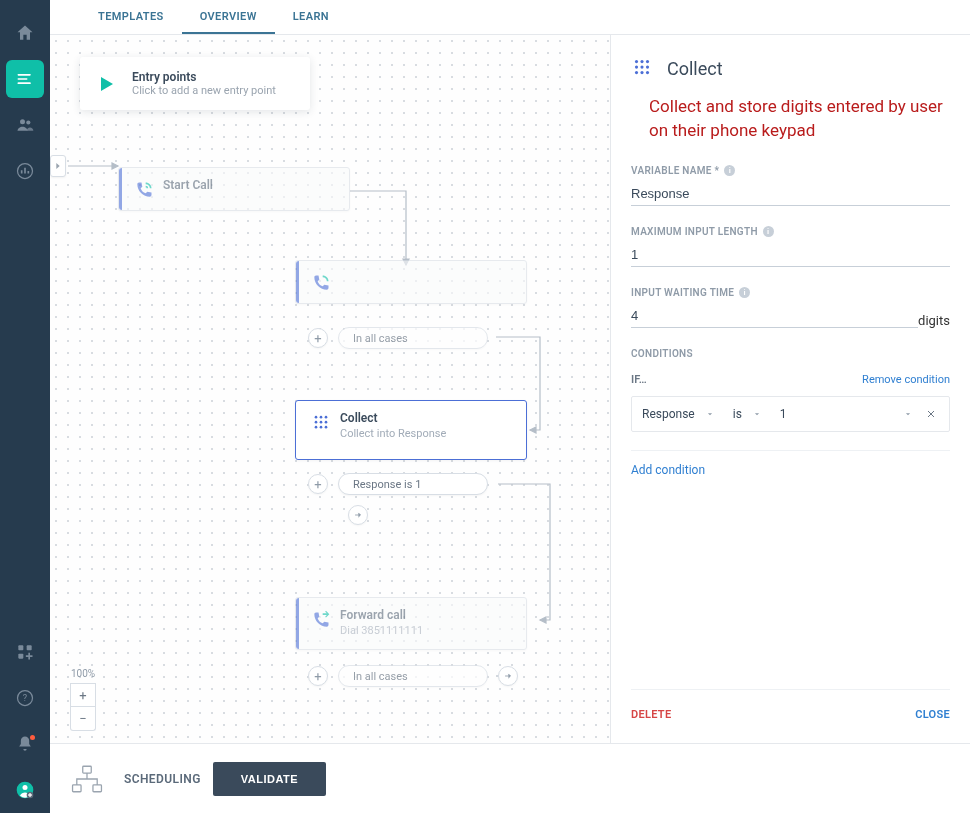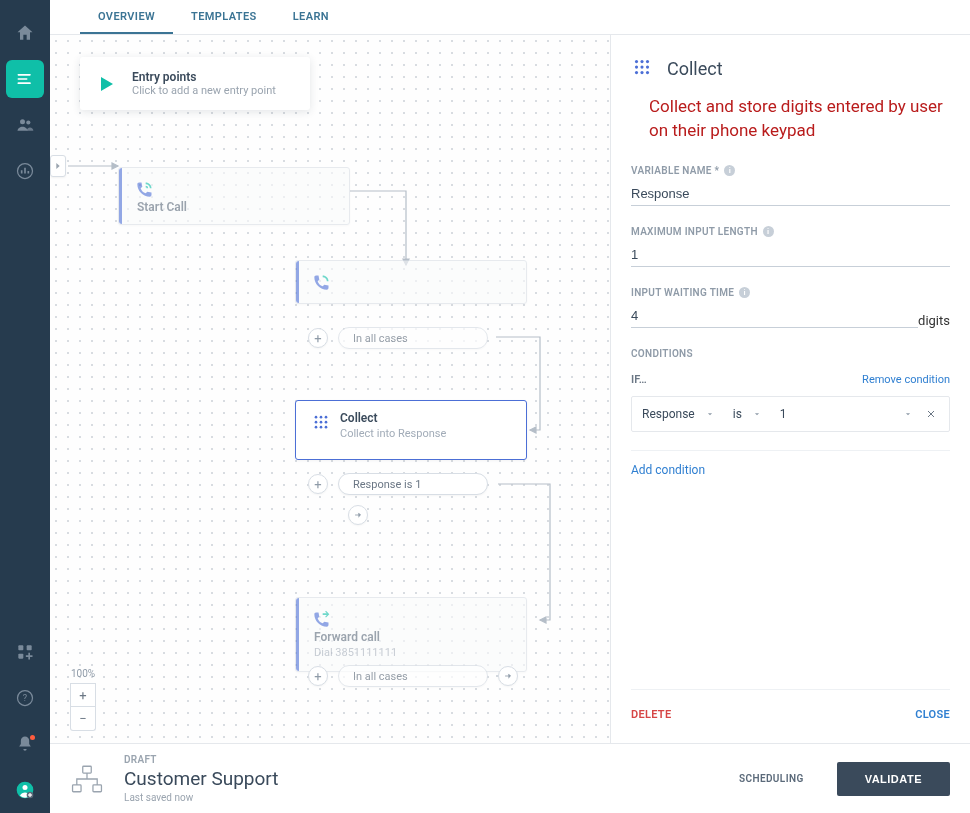--- a/index.html
+++ b/index.html
@@ -27,21 +27,21 @@
 .entry-card { position: absolute; left: 30px; top: 22px; width: 230px; height: 53px; background: #fff; border-radius: 3px; box-shadow: 0 2px 8px rgba(33,47,68,0.12); display: flex; align-items: center; padding: 8px 14px; cursor: pointer; }
 .entry-card .play { width: 24px; height: 24px; color: #0fbfa8; margin-right: 14px; }
 .entry-card .title { font-weight: 600; color: #3a4a5b; font-size: 12px; }
 .entry-card .sub { color: #9aa4af; font-size: 11px; }
 
 
 .stub { position: absolute; left: 0px; top: 120px; width: 16px; height: 22px; background: #fff; border: 1px solid #d8dee5; border-radius: 3px; box-shadow: 0 1px 2px rgba(0,0,0,0.05); display:flex; align-items:center; justify-content:center; color:#9aa4af; }
 
 
 .flow-card { position: absolute; width: 232px; background: #fafbfc; border: 1px solid #d8dee5; border-radius: 3px; box-shadow: 0 1px 3px rgba(33,47,68,0.05); display: flex; padding: 10px 12px; }
-.flow-card.dim { opacity: 0.6; flex-direction: column; }
+.flow-card.dim { opacity: 0.6; }
 .flow-card.sel { background: #fff; border: 1.5px solid #4c6fd6; }
 .flow-card .accent { position: absolute; left: 0; top: 0; bottom: 0; width: 3px; background: #4c6fd6; border-radius: 3px 0 0 3px; }
 .flow-card .icon { width: 26px; display: flex; justify-content: center; color: #4c6fd6; padding-top: 2px; }
 .flow-card .body { flex: 1; padding-left: 6px; }
 .flow-card .ct { font-weight: 600; color: #5b6a7a; font-size: 12px; }
 .flow-card.sel .ct { color: #3a4a5b; }
 .flow-card .cs { color: #a2acb8; font-size: 11px; line-height: 1.35; margin-top: 2px; }
 
 
 .pill-row { position: absolute; display: flex; align-items: center; }
@@ -87,21 +87,21 @@
 .panel-foot .del { font-size: 11px; font-weight: 600; letter-spacing: 0.3px; color: #d64545; cursor: pointer; }
 .panel-foot .close { font-size: 11px; font-weight: 600; letter-spacing: 0.3px; color: #2f7fd1; cursor: pointer; }
 
 
 .footer { position: absolute; left: 50px; bottom: 0; right: 0; height: 70px; background: #fff; border-top: 1px solid #e5e8ec; display: flex; align-items: center; padding: 0 20px; }
 .footer .flowicon { color: #9aa4af; margin-right: 20px; }
 .footer .finfo { flex: 1; }
 .footer .draft { font-size: 10px; font-weight: 600; letter-spacing: 0.3px; color: #9aa4af; }
 .footer .fname { font-size: 19px; color: #3a4a5b; margin-top: 2px; }
 .footer .saved { font-size: 10px; color: #9aa4af; margin-top: 2px; }
-.footer .sched { font-size: 10px; font-weight: 600; letter-spacing: 0.4px; color: #5b6a7a; cursor: pointer; margin-right: 33px; text-align: right; }
+.footer .sched { font-size: 12px; font-weight: 600; letter-spacing: 0.4px; color: #5b6a7a; cursor: pointer; margin-right: 12px; text-align: right; }
 .footer .validate { background: #3a4a5b; color: #fff; font-size: 11px; font-weight: 600; letter-spacing: 0.5px; padding: 11px 28px; border: none; border-radius: 2px; cursor: pointer; }
 
 svg { display: block; }
 </style>
 </head>
 <body>
 
 <div class="rail">
   <div class="rail-item">
     <svg viewBox="0 0 24 24">
@@ -154,22 +154,22 @@
         <circle cx="12" cy="9" r="3" fill="#fff"></circle>
         <path fill="#fff" d="M6 19c1-3 4-4 6-4s5 1 6 4a10 10 0 01-12 0z"></path>
         <circle cx="18" cy="18" r="4" fill="#5b6a7a"></circle>
         <path stroke="#fff" stroke-width="1" d="M18 16v4M16 18h4" fill="none"></path>
         <circle cx="18" cy="18" r="1.5" fill="none" stroke="#fff" stroke-width="1"></circle>
       </svg>
   </div>
 </div>
 
 <div class="topbar">
+  <div class="tab">TEMPLATES</div>
   <div class="tab active">OVERVIEW</div>
-  <div class="tab">TEMPLATES</div>
   <div class="tab">LEARN</div>
 </div>
 
 <div class="canvas">
   <div class="canvas-bg"></div>
   <div class="canvas-inner">
 
     <svg class="wire" style="left:0;top:0;width:560px;height:708px;position:absolute;pointer-events:none">
 
       <path d="M 18 131 H 68"></path>
@@ -387,20 +387,15 @@
 
 <div class="footer">
   <div class="flowicon">
     <svg width="34" height="30" viewBox="0 0 40 34">
       <rect x="15" y="2" width="10" height="8" rx="1" fill="none" stroke="currentColor" stroke-width="1.5"></rect>
       <rect x="3" y="24" width="10" height="8" rx="1" fill="none" stroke="currentColor" stroke-width="1.5"></rect>
       <rect x="27" y="24" width="10" height="8" rx="1" fill="none" stroke="currentColor" stroke-width="1.5"></rect>
       <path d="M20 10v7M20 17H8v7M20 17h12v7" stroke="currentColor" stroke-width="1.5" fill="none"></path>
     </svg>
   </div>
-  <div class="finfo">
-    <div class="draft">DRAFT</div>
-    <div class="fname">Customer Support</div>
-    <div class="saved">Last saved now</div>
-  </div>
   <div class="sched">SCHEDULING</div>
   <button class="validate">VALIDATE</button>
 </div>
 
 </body></html>

